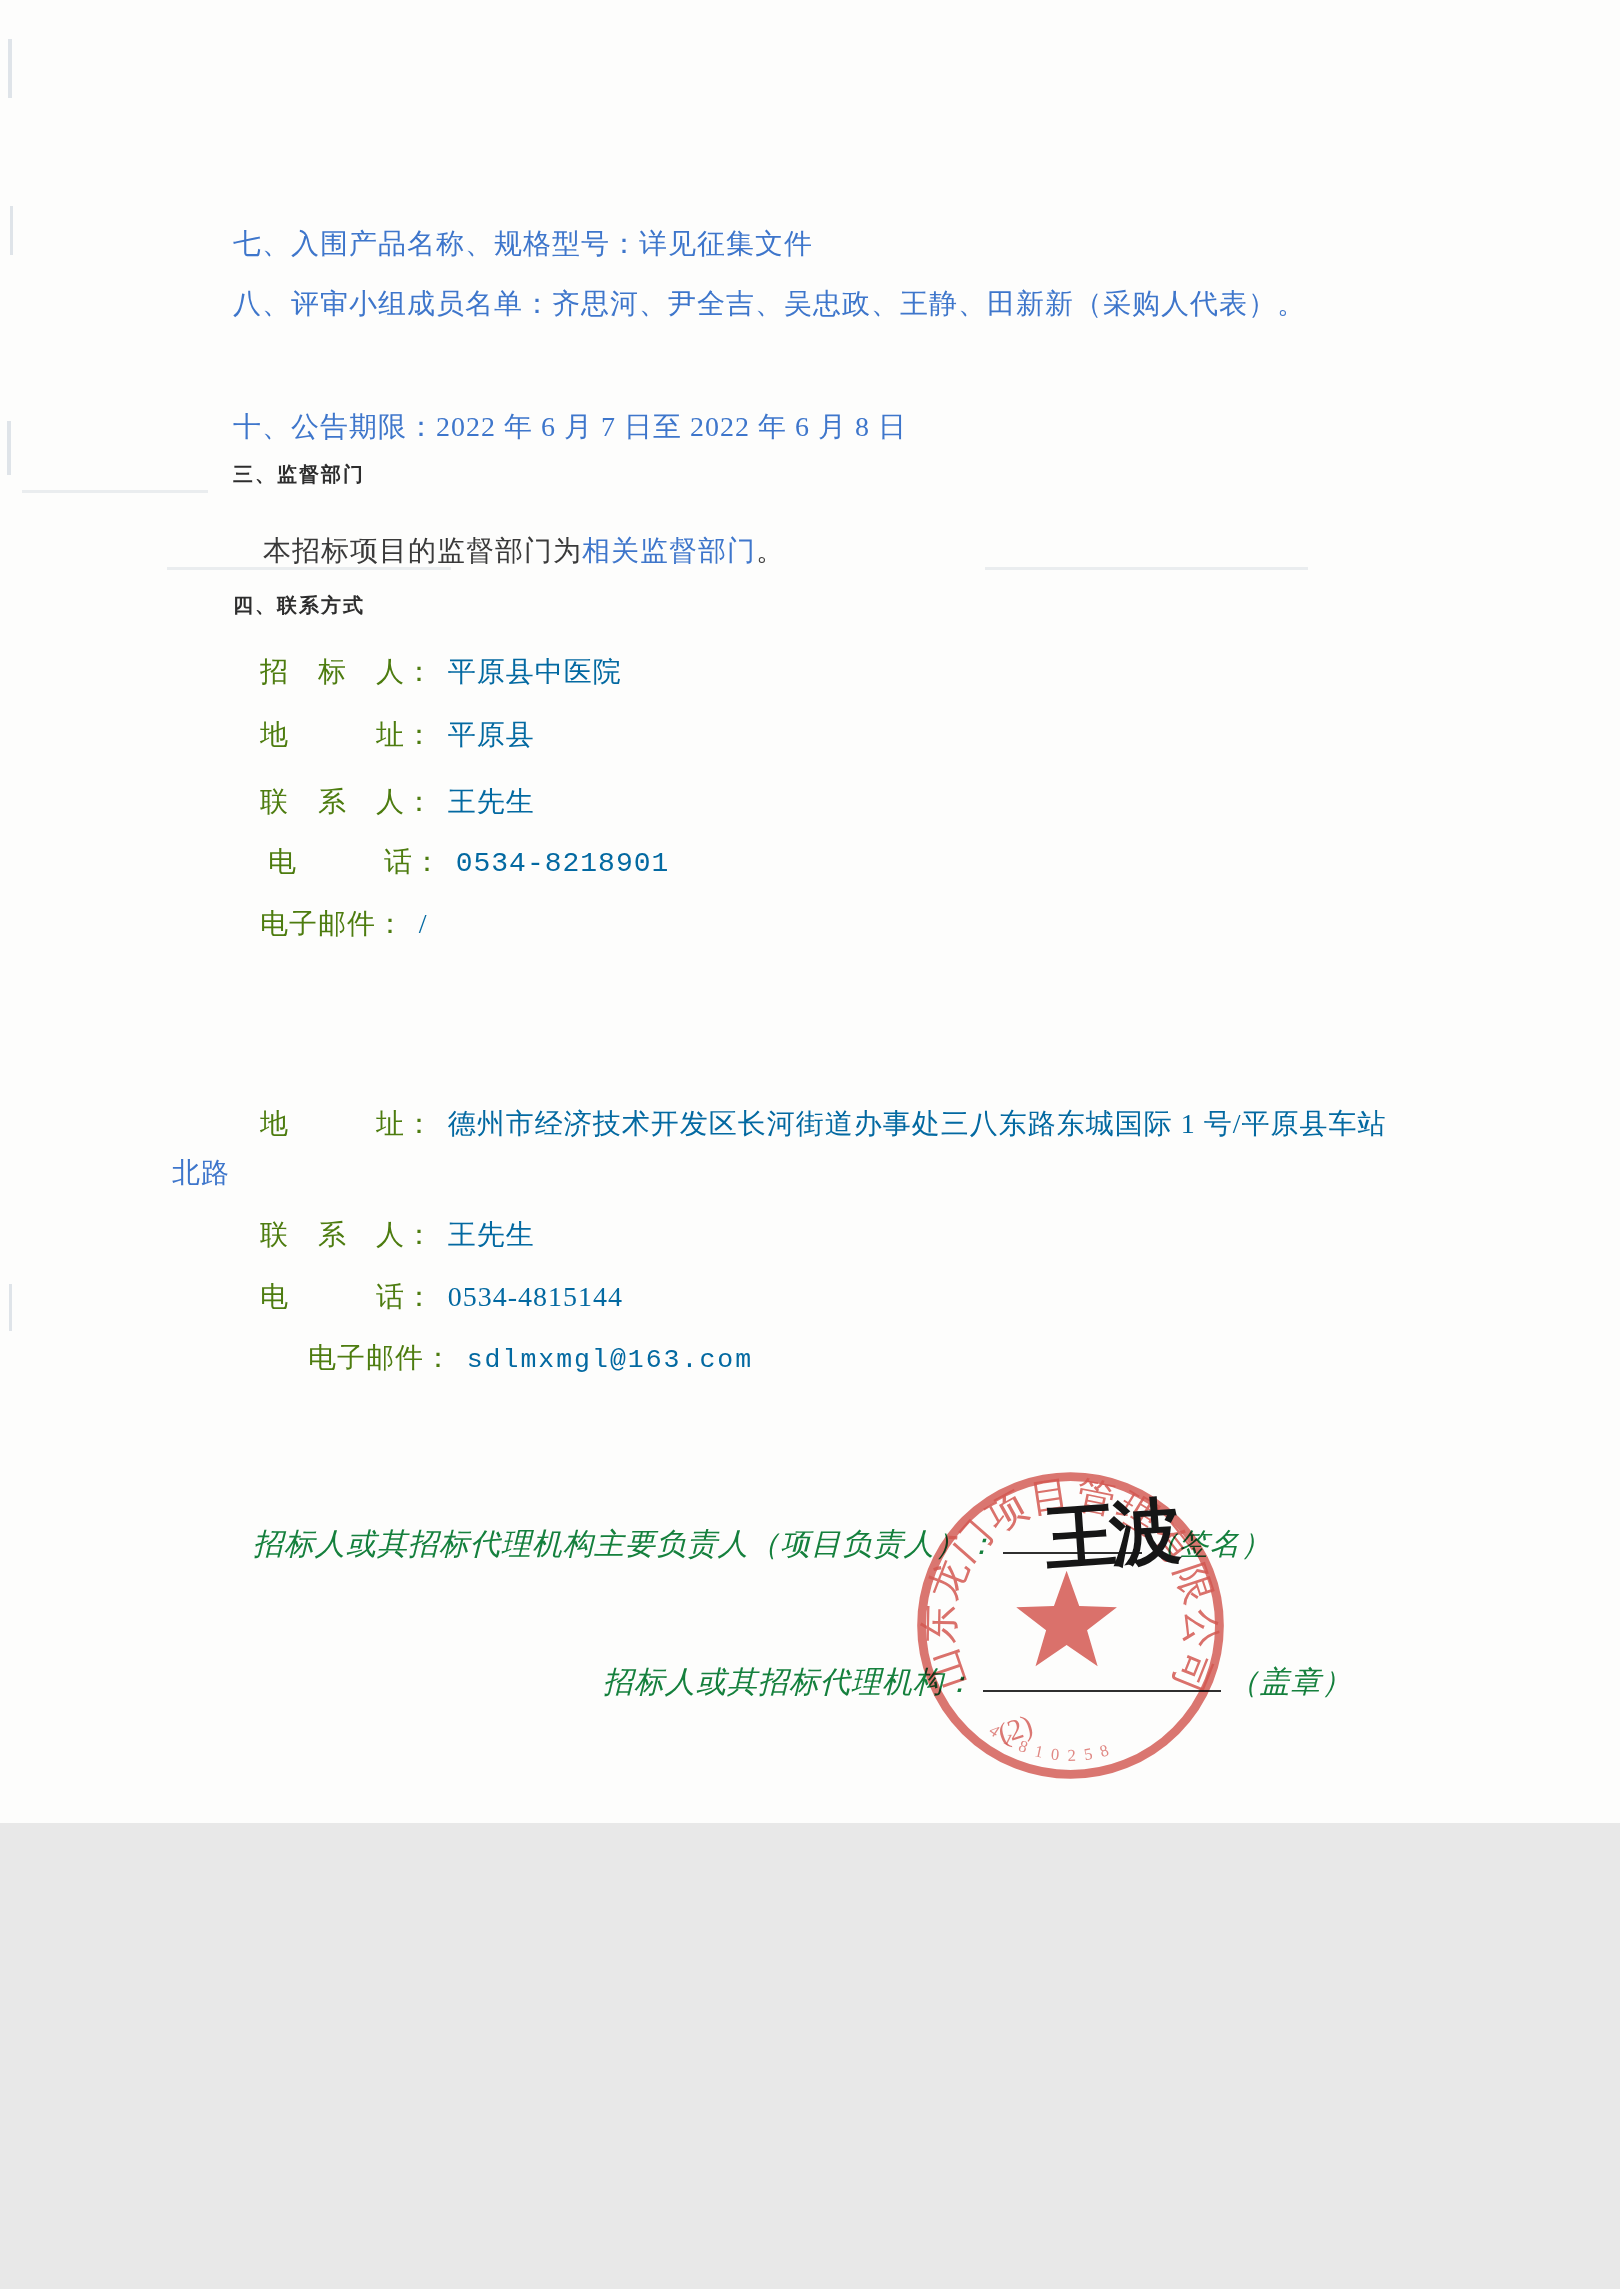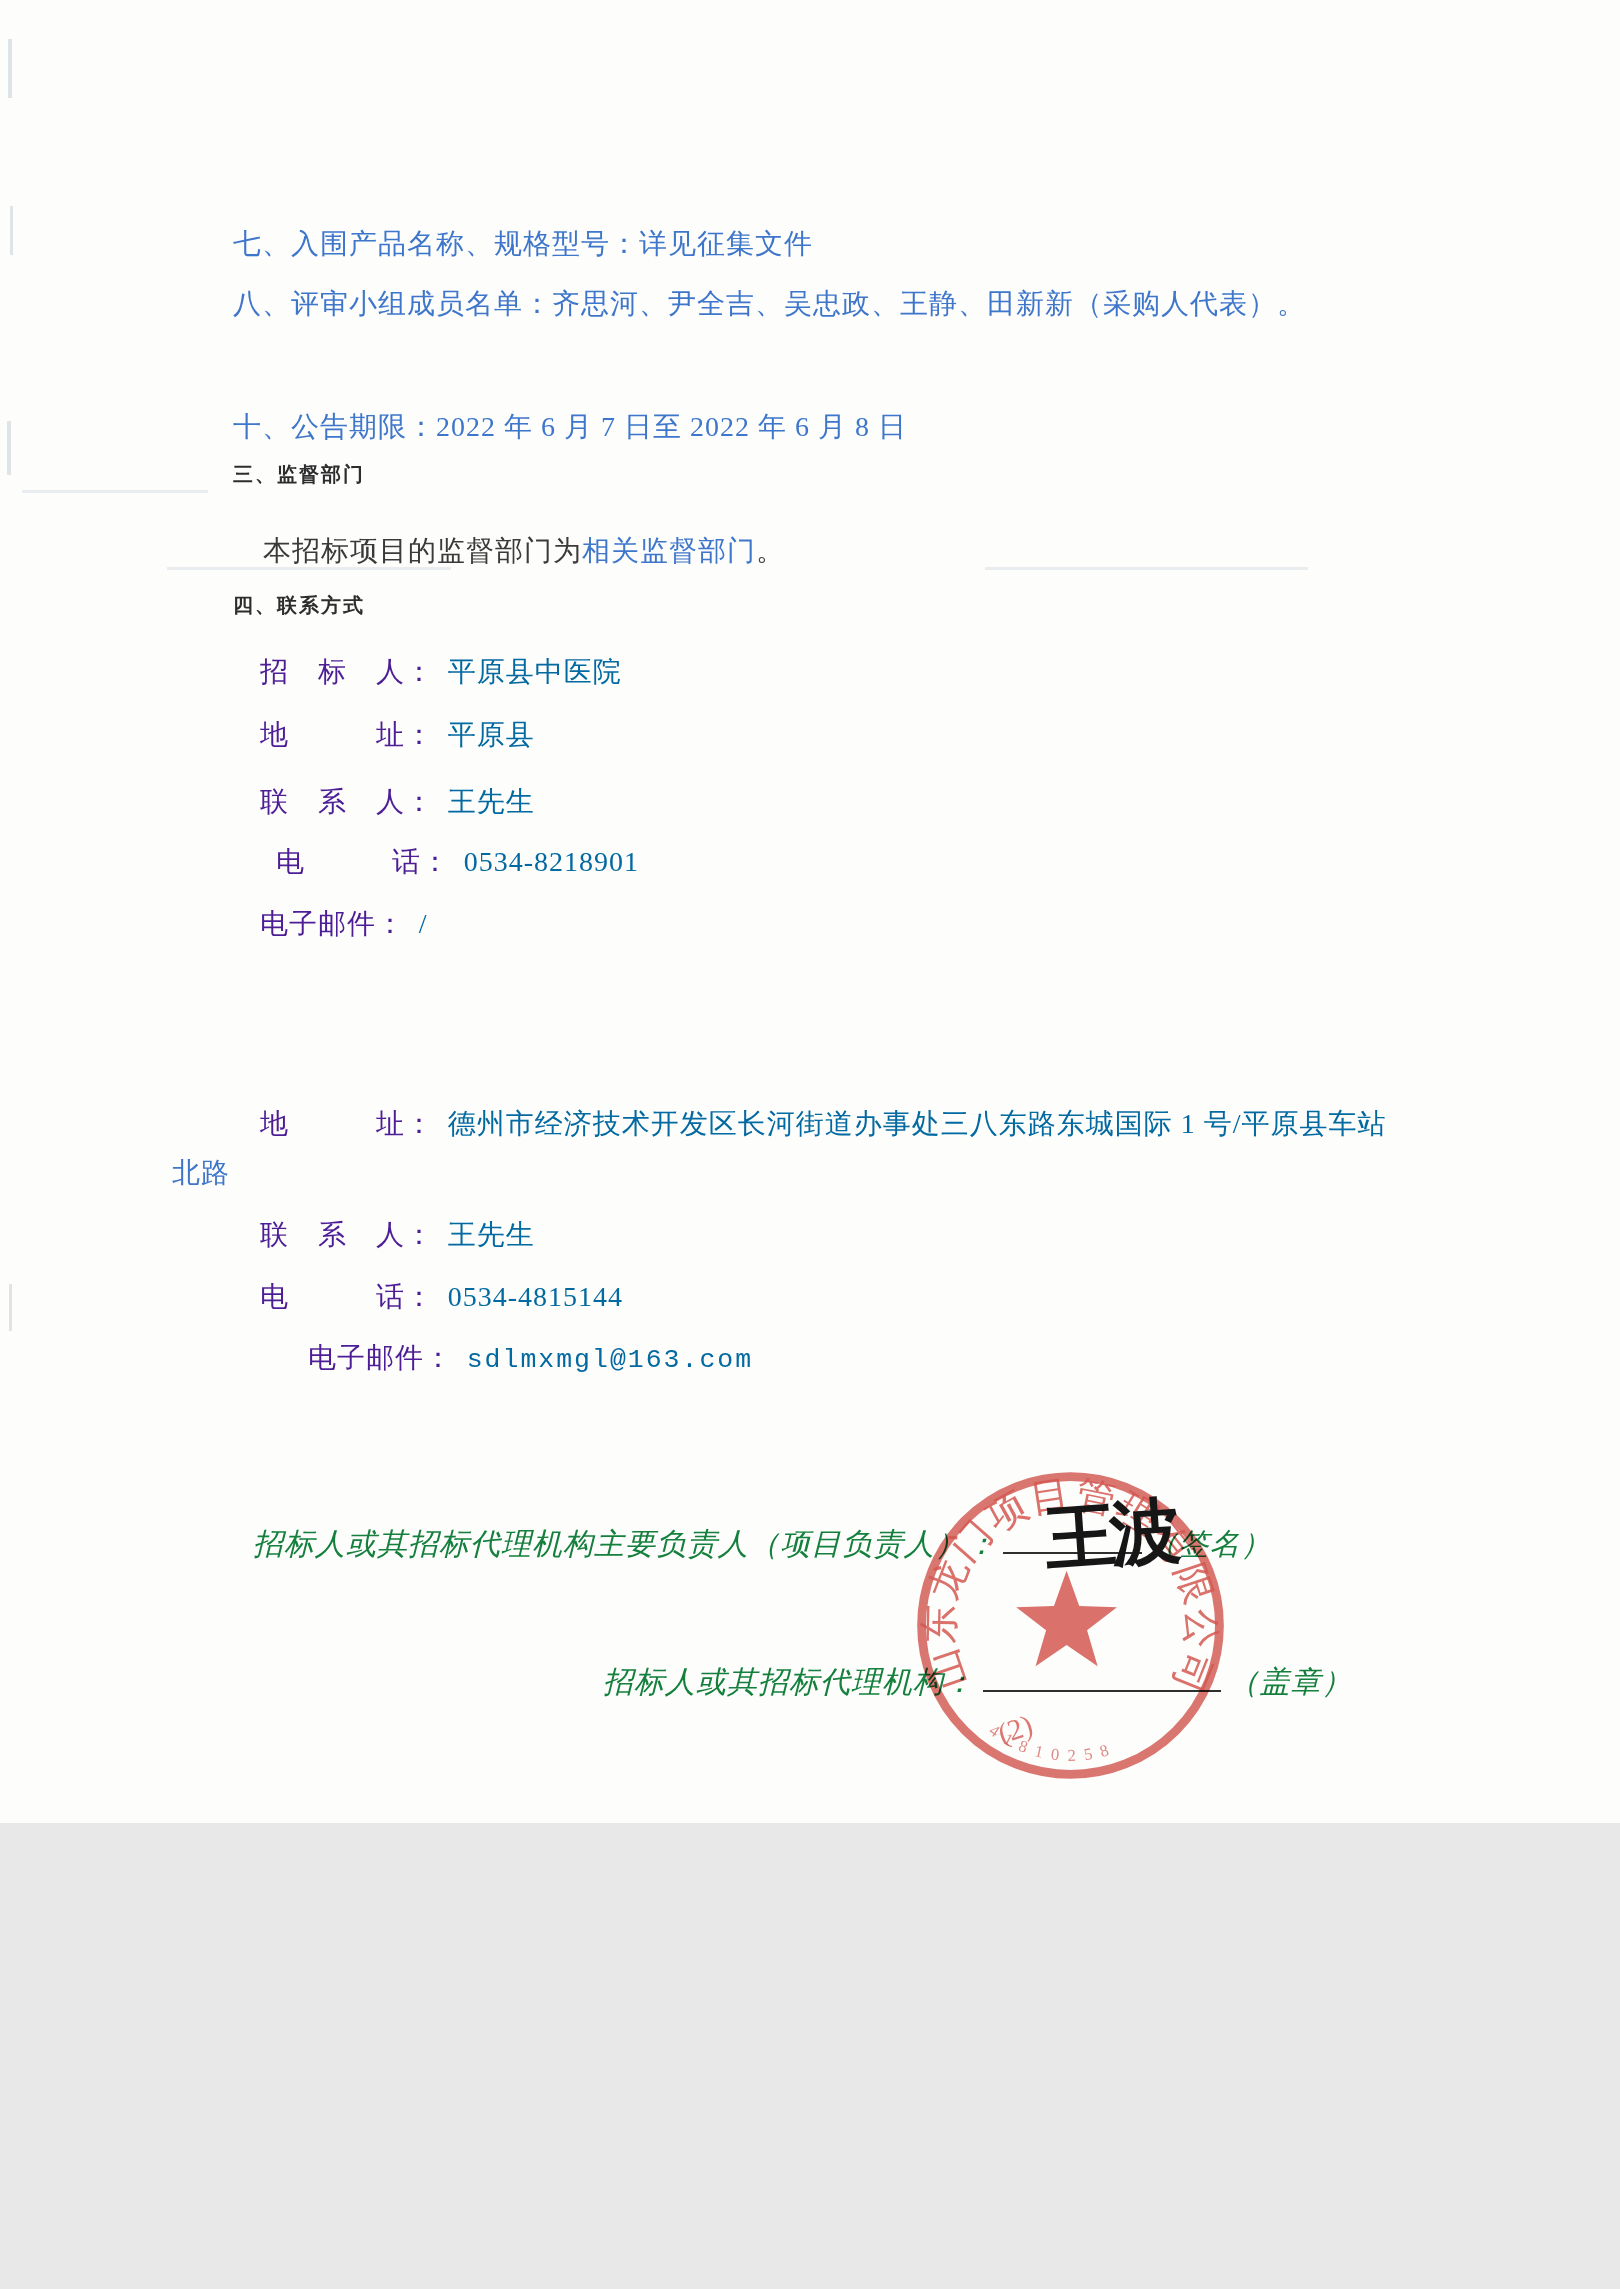--- a/index.html
+++ b/index.html
@@ -9,21 +9,21 @@
     margin:0 auto;
     background:#fdfdfc;
     overflow:hidden;
     font-family:"Liberation Serif","DejaVu Serif",serif;
     color:#383838;
   }
   .line{position:absolute;white-space:nowrap;font-size:28px;letter-spacing:1px;}
   .blue{color:#3e76cb;}
   .black{color:#3a3a3a;}
   .heading{font-weight:bold;color:#2d2d2d;font-size:20px;letter-spacing:2px;}
-  .contact-row .lab{color:#4c1d95;}
+  .contact-row .lab{color:#4d7c0f;}
   .contact-row .val{color:#0369a1;margin-left:13.7px;}
   .mono{font-family:"Liberation Mono","DejaVu Sans Mono",monospace;letter-spacing:2px;font-size:26.5px;}
   .addr-wrap{position:absolute;left:172px;top:1094px;width:1289px;font-size:28px;line-height:59px;letter-spacing:1px;white-space:nowrap;}
   .addr-spacer{display:inline-block;width:88px;}
   .sig-line{position:absolute;font-size:30px;letter-spacing:1px;color:#15803d;white-space:nowrap;font-style:italic;}
   .sig-underline{display:inline-block;width:139px;height:33px;border-bottom:2.9px solid #2f2f2f;margin:0 5.9px;vertical-align:baseline;}
   .seal-underline{display:inline-block;width:238px;height:33px;border-bottom:2.9px solid #2f2f2f;margin:0 7.8px;vertical-align:baseline;}
   .signature-name{
     position:absolute;left:1045px;top:1488px;z-index:6;
     font-size:71px;font-weight:bold;color:#161616;
@@ -60,21 +60,21 @@
 
   <div class="line contact-row" style="left:260px;top:653px;">
     <span class="lab">招　标　人：</span><span class="val">平原县中医院</span>
   </div>
   <div class="line contact-row" style="left:260px;top:716px;">
     <span class="lab">地　　　址：</span><span class="val">平原县</span>
   </div>
   <div class="line contact-row" style="left:260px;top:783px;">
     <span class="lab">联　系　人：</span><span class="val">王先生</span>
   </div>
-  <div class="line contact-row" style="left:276px;top:843px;">
+  <div class="line contact-row" style="left:268px;top:843px;font-family:Liberation Mono, monospace;">
     <span class="lab">电　　　话：</span><span class="val">0534-8218901</span>
   </div>
   <div class="line contact-row" style="left:260px;top:905px;">
     <span class="lab">电子邮件：</span><span class="val">/</span>
   </div>
 
   <div class="addr-wrap contact-row">
     <span class="addr-spacer"></span><span class="lab">地　　　址：</span><span class="val">德州市经济技术开发区长河街道办事处三八东路东城国际 1 号/平原县车站</span>
   </div>
   <div class="line blue" style="left:172px;top:1154px;">北路</div>

